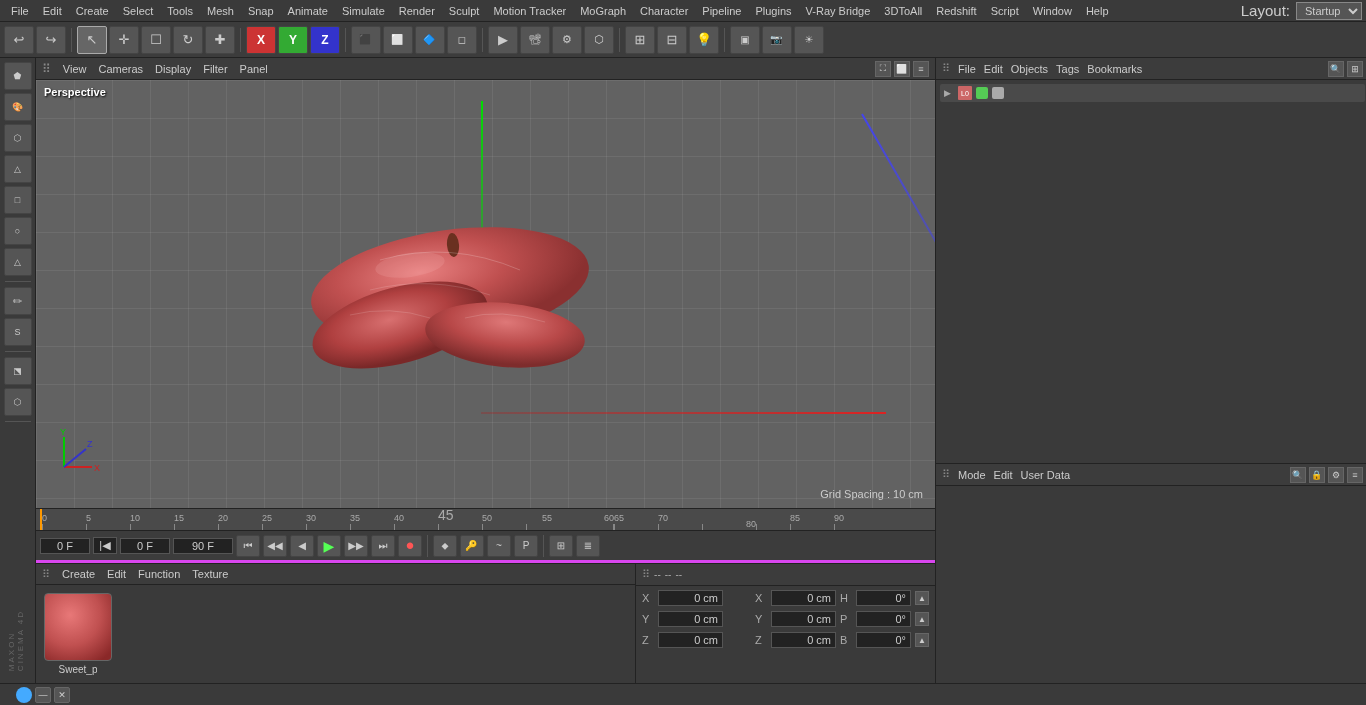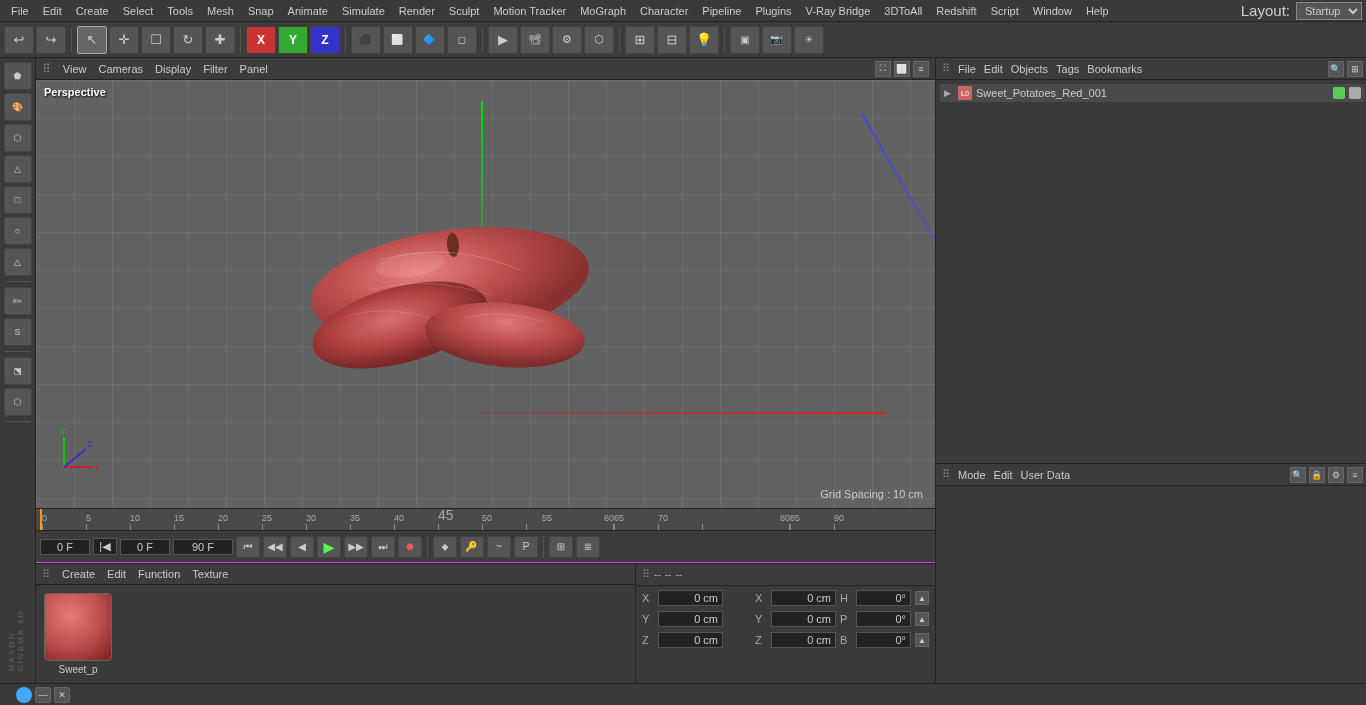--- a/index.html
+++ b/index.html
@@ -292,36 +292,36 @@
               <div style="width: 1px; height: 6px; background: rgb(136, 136, 136);"></div>
             </div>
             <div style="display: flex; flex-direction: column; align-items: flex-start; width: 44px; flex-shrink: 0;">
               <span style="font-size: 9px; color: rgb(170, 170, 170); margin-bottom: 1px;">70</span>
               <div style="width: 1px; height: 6px; background: rgb(136, 136, 136);"></div>
             </div>
             <div style="display: flex; flex-direction: column; align-items: flex-start; width: 44px; flex-shrink: 0;">
               <span style="font-size: 14px; color: rgb(170, 170, 170); margin-bottom: 16px;">75</span>
               <div style="width: 1px; height: 6px; background: rgb(136, 136, 136);"></div>
             </div>
-            <div style="display: flex; flex-direction: column; align-items: flex-end; width: 44px; flex-shrink: 0;">
+            <div style="display: flex; flex-direction: row; align-items: flex-end; width: 44px; flex-shrink: 0;">
               <span style="font-size: 9px; color: rgb(170, 170, 170); margin-bottom: 1px;">80</span>
               <div style="width: 1px; height: 6px; background: rgb(136, 136, 136);"></div>
             </div>
             <div style="display: flex; flex-direction: column; align-items: flex-start; width: 44px; flex-shrink: 0;">
               <span style="font-size: 9px; color: rgb(170, 170, 170); margin-bottom: 1px;">85</span>
               <div style="width: 1px; height: 6px; background: rgb(136, 136, 136);"></div>
             </div>
             <div style="display: flex; flex-direction: column; align-items: flex-start; width: 44px; flex-shrink: 0;">
               <span style="font-size: 9px; color: rgb(170, 170, 170); margin-bottom: 1px;">90</span>
               <div style="width: 1px; height: 6px; background: rgb(136, 136, 136);"></div>
             </div>
           </div>
       </div>
 
-      <div style="height:32px;background:#3c3c3c;display:flex;align-items:center;padding:0 4px;gap:3px;border-bottom:1px solid #d946ef;">
+      <div style="height:32px;background:#3c3c3c;display:flex;align-items:center;padding:0 4px;gap:3px;border-bottom:3px solid #d946ef;">
         <div style="background:#222;border:1px solid #555;padding:1px 4px;color:#ccc;font-size:11px;width:50px;text-align:center;">0 F</div>
         <div style="background:#222;border:1px solid #555;padding:1px 4px;color:#ccc;font-size:11px;width:24px;text-align:center;cursor:pointer;">|◀</div>
         <div style="background:#222;border:1px solid #555;padding:1px 4px;color:#ccc;font-size:11px;width:50px;text-align:center;">0 F</div>
         <div style="background:#222;border:1px solid #555;padding:1px 4px;color:#ccc;font-size:11px;width:60px;text-align:center;">90 F</div>
         <div class="tl-btn">⏮</div>
         <div class="tl-btn">◀◀</div>
         <div class="tl-btn">◀</div>
         <div class="tl-btn" style="color:#5f5;font-size:14px;">▶</div>
         <div class="tl-btn">▶▶</div>
         <div class="tl-btn">⏭</div>
@@ -415,21 +415,20 @@
         <span class="obj-menu">Bookmarks</span>
         <div style="margin-left:auto;display:flex;gap:3px;">
           <div style="width:16px;height:16px;background:#555;border:1px solid #666;display:flex;align-items:center;justify-content:center;cursor:pointer;font-size:9px;">🔍</div>
           <div style="width:16px;height:16px;background:#555;border:1px solid #666;display:flex;align-items:center;justify-content:center;cursor:pointer;font-size:9px;">⊞</div>
         </div>
       </div>
       <div style="padding:4px;background:#3a3a3a;">
         <div class="obj-row" style="background:#4a4a4a;border-radius:2px;">
           <span style="color:#aaa;font-size:9px;width:10px;">▶</span>
           <div style="width:14px;height:14px;background:#c66;border-radius:1px;display:flex;align-items:center;justify-content:center;font-size:7px;color:#fff;flex-shrink:0;">L0</div>
-          <span class="obj-name" style="font-size:11px;color:#ccc;flex:1;">Sweet_Potatoes_Red_001</span>
           <div style="width:12px;height:12px;border-radius:2px;background:#5c5;flex-shrink:0;"></div>
           <div style="width:12px;height:12px;border-radius:2px;background:#aaa;flex-shrink:0;"></div>
         </div>
       </div>
 
       <div style="flex:1;background:#3a3a3a;"></div>
     </div>
 
     <div style="height:220px;background:#3a3a3a;border-top:1px solid #222;display:flex;flex-direction:column;padding-right:16px;">
       <div style="height:22px;background:#3c3c3c;display:flex;align-items:center;padding:0 6px;gap:8px;border-bottom:1px solid #222;">

